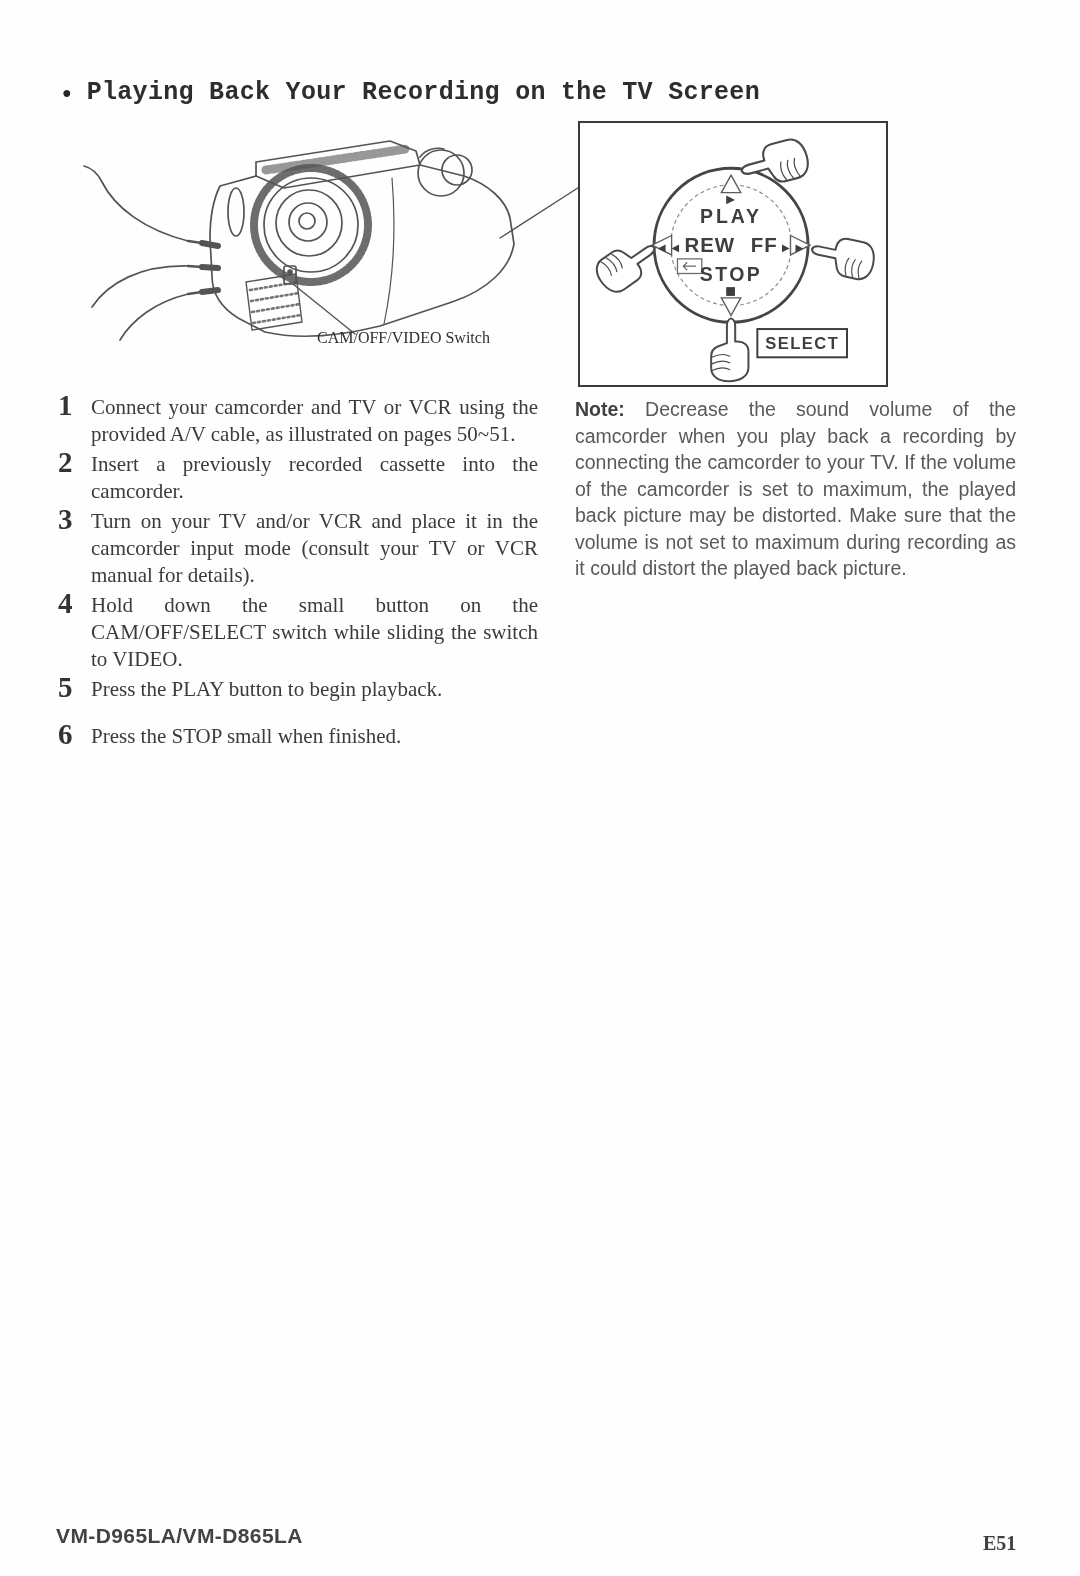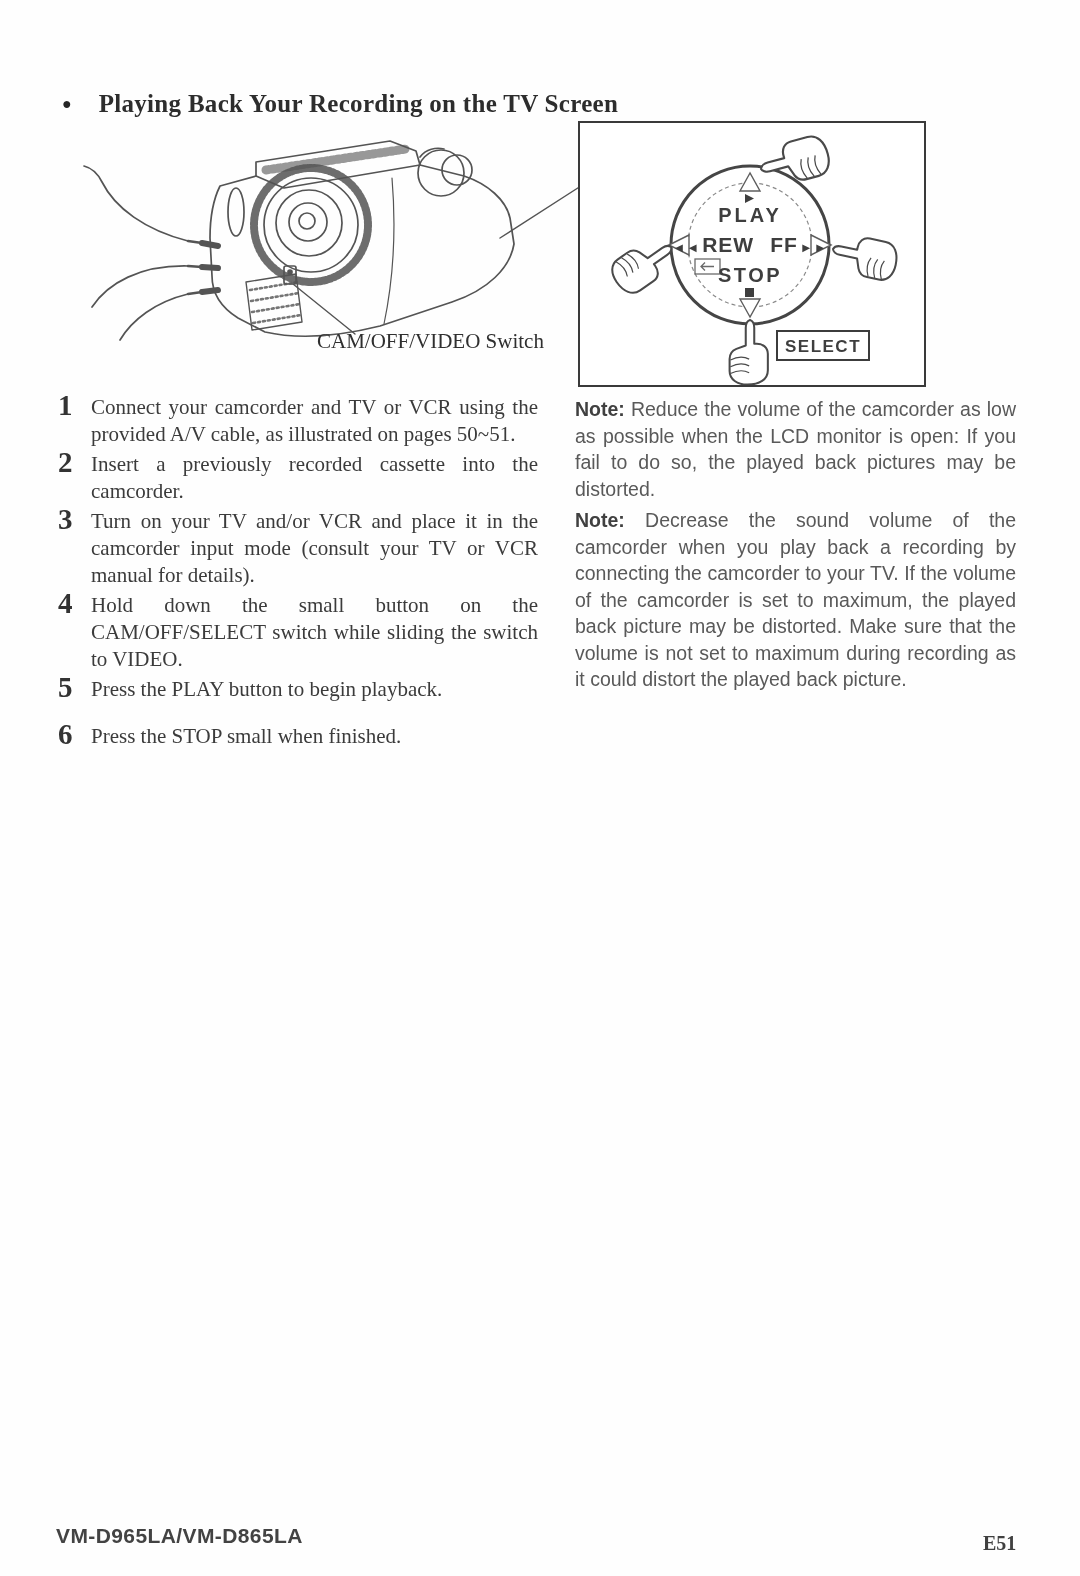--- a/index.html
+++ b/index.html
@@ -2,28 +2,28 @@
 <html><head>
 <meta charset="utf-8">
 <style>
   html,body{margin:0;padding:0;background:#ffffff;}
   .page{position:relative;width:1080px;height:1576px;background:#fefefe;overflow:hidden;
         font-family:"Liberation Sans",sans-serif;}
 
   
   .title-row{position:absolute;left:62px;top:74px;display:flex;align-items:center;gap:11px;}
   .title-bullet{font-size:16px;color:#262626;line-height:1;}
-  .page-title{margin:16px;font-family:Liberation Serif, serif;font-weight:bold;
+  .page-title{margin:4px;font-family:Liberation Mono, monospace;font-weight:bold;
               font-size:25px;color:#2d2d2d;letter-spacing:0.3px;}
 
   
   .camcorder-svg{position:absolute;left:60px;top:126px;width:540px;height:242px;z-index:1;}
   .switch-label{position:absolute;left:317px;top:329px;z-index:3;
-                font-family:"Liberation Serif",serif;font-size:21px;color:#2f2f2f;}
-  .dial-panel{position:absolute;left:578px;top:121px;width:348px;height:266px;
+                font-family:"Liberation Serif",serif;font-size:16px;color:#2f2f2f;}
+  .dial-panel{position:absolute;left:578px;top:121px;width:310px;height:266px;
               box-sizing:border-box;border:2px solid #3a3a3a;background:#ffffff;z-index:2;}
   .dial-svg{width:100%;height:100%;display:block;}
   .dlab{font-family:"Liberation Sans",sans-serif;font-weight:bold;fill:#3e3e3e;}
 
   
   .steps{position:absolute;left:58px;top:394px;width:480px;z-index:1;
          font-family:"Liberation Serif",serif;font-size:21px;line-height:27px;color:#3b3b3b;}
   .step{position:relative;padding-left:33px;margin:0 0 3px 0;text-align:justify;}
   .step.gap{margin-top:20px;}
   .step-num{position:absolute;left:0;top:-3px;font-size:29px;font-weight:bold;line-height:1;color:#333333;}
@@ -178,20 +178,19 @@
       <span class="step-num">5</span>
       <p class="step-text">Press the PLAY button to begin playback.</p>
     </div>
     <div class="step gap">
       <span class="step-num">6</span>
       <p class="step-text">Press the STOP small when finished.</p>
     </div>
   </section>
 
   <section class="notes">
-    <p class="note"><span class="note-label">Note:</span> <span>Reduce the volume of the camcorder as low as possible when the LCD monitor is open: If you fail to do so, the played back pictures may be distorted.</span></p>
     <p class="note"><span class="note-label">Note:</span> <span>Decrease the sound volume of the camcorder when you play back a recording by connecting the camcorder to your TV. If the volume of the camcorder is set to maximum, the played back picture may be distorted. Make sure that the volume is not set to maximum during recording as it could distort the played back picture.</span></p>
   </section>
 
   <span class="footer-model">VM-D965LA/VM-D865LA</span>
   <span class="footer-page">E51</span>
 
 </div>
 
 </body></html>

